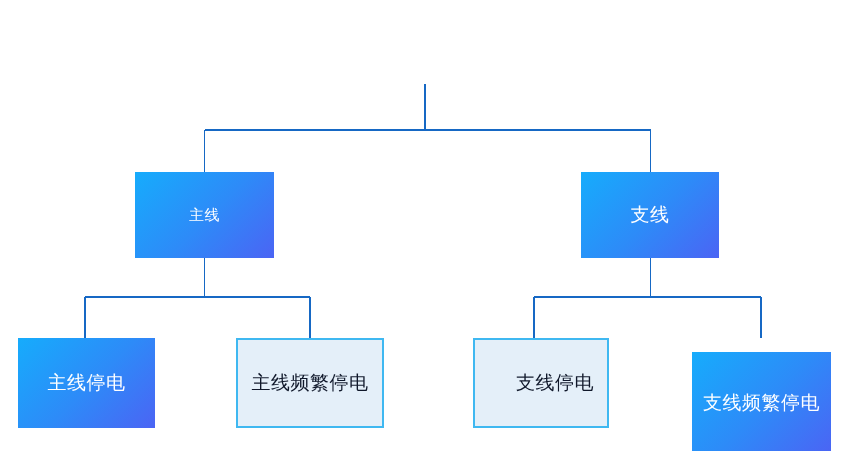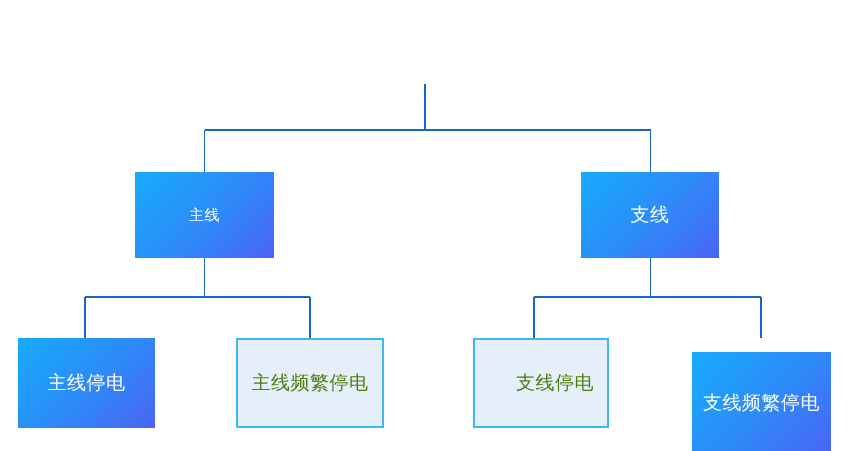--- a/index.html
+++ b/index.html
@@ -35,21 +35,21 @@
     white-space: nowrap;
     letter-spacing: 0.5px;
   }
   .node-gradient {
     background: linear-gradient(135deg, #16ACFC 0%, #2D8BF8 52%, #4B64F4 100%);
     color: #ffffff;
   }
   .node-light {
     background: #E4EFF9;
     border: 2px solid #3FB8F1;
-    color: #4d7c0f;
+    color: #0f172a;
   }
   
   #node-root {
     left: 319px;
     top: 14px;
     width: 212px;
     height: 70px;
     font-size: 21px;
   }
   

